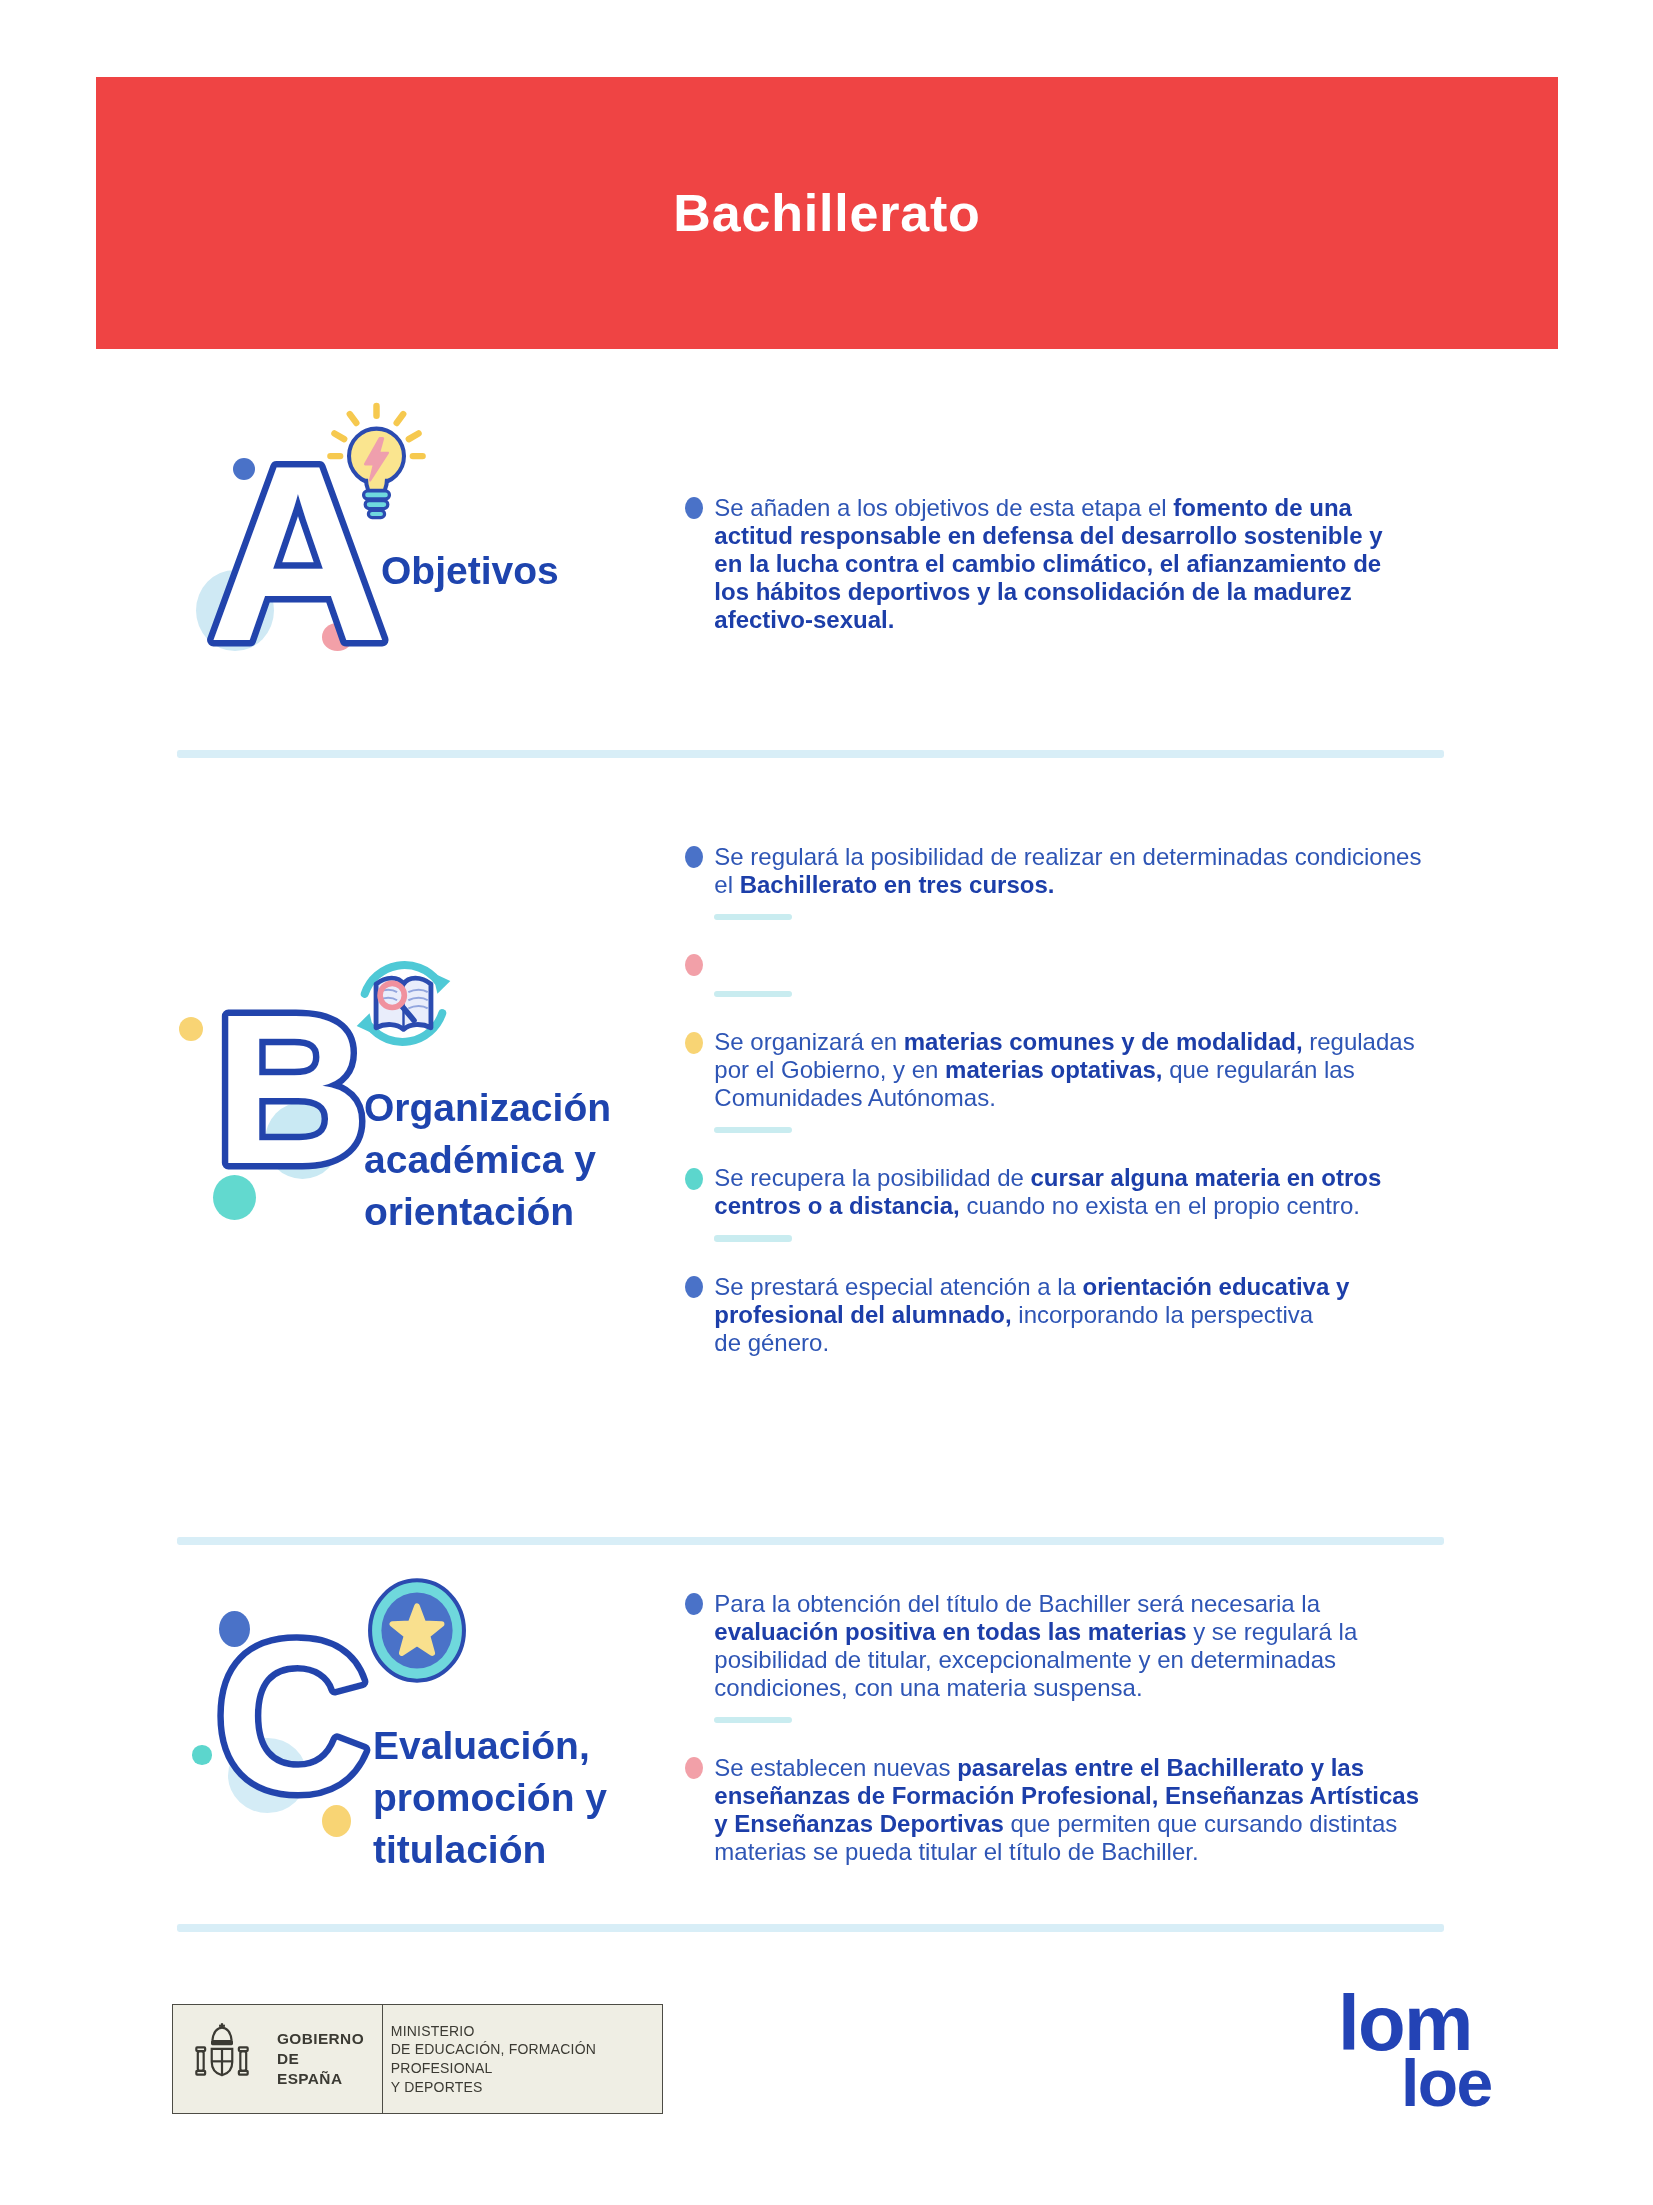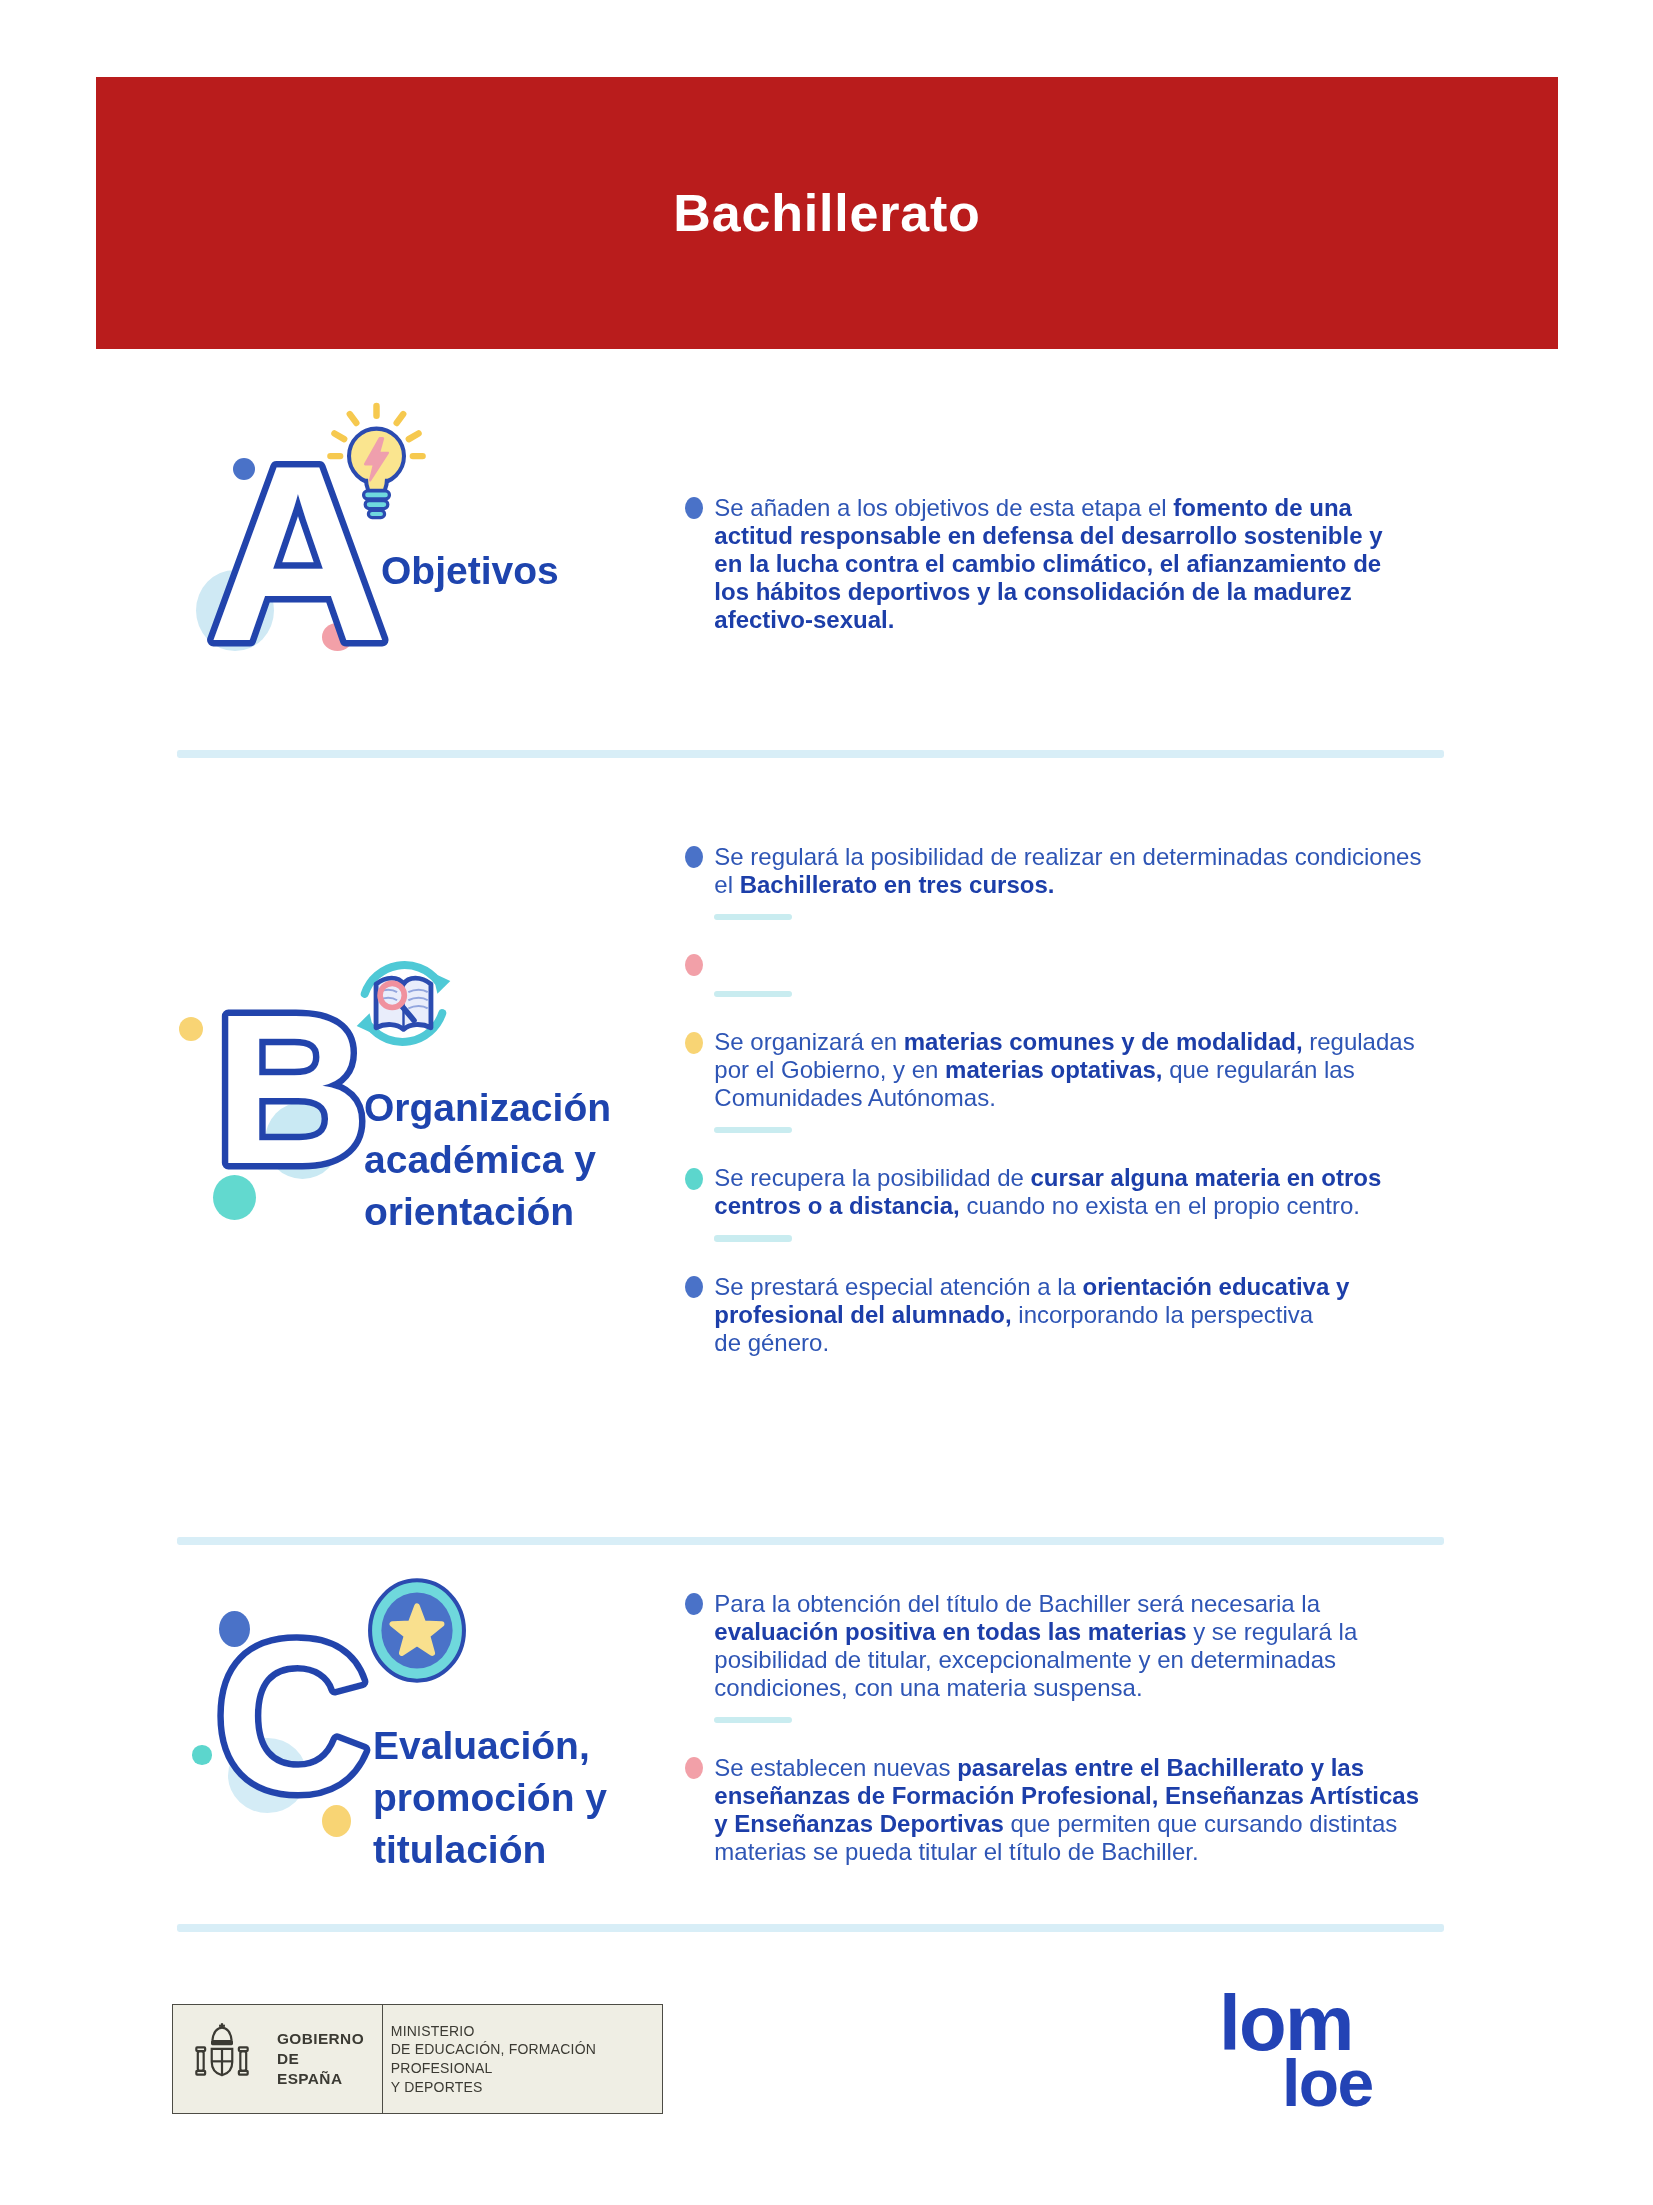--- a/index.html
+++ b/index.html
@@ -3,21 +3,21 @@
 <meta charset="utf-8">
 <style>
   html,body{margin:0;padding:0;background:#ffffff;}
   .page{
     position:relative;width:1653px;height:2205px;background:#ffffff;
     font-family:"Liberation Sans",sans-serif;overflow:hidden;
   }
   
   .banner{
     position:absolute;left:96px;top:77px;width:1462px;height:272px;
-    background:#b91c1c;display:flex;align-items:center;justify-content:center;
+    background:#ef4444;display:flex;align-items:center;justify-content:center;
   }
   .banner h1{color:#ffffff;font-size:52px;font-weight:bold;margin:0;letter-spacing:0.8px;}
 
   
   .comp{position:absolute;left:138px;width:584px;}
   .deco{position:absolute;border-radius:50%;}
   .letter-svg{position:absolute;overflow:visible;}
   .letter-svg text{
     font-family:"Liberation Sans",sans-serif;font-weight:bold;
     fill:#ffffff;stroke:#2244AC;stroke-width:16px;paint-order:stroke;stroke-linejoin:round;
@@ -48,21 +48,21 @@
     margin-left:22px;margin-right:11.3px;font-size:15.4px;line-height:20px;color:#3B3A33;
     font-weight:bold;letter-spacing:0.4px;white-space:pre-line;
   }
   .ministry{
     align-self:stretch;display:flex;align-items:center;
     margin-left:6.5px;padding-left:8px;border-left:1.6px solid #4D4C45;
   }
   .ministry span{
     font-size:14px;line-height:18.6px;color:#3B3A33;letter-spacing:0.2px;white-space:pre-line;
   }
-  .brand{position:absolute;left:1219px;top:1987px;color:#2343B5;font-weight:bold;letter-spacing:-1.6px;}
+  .brand{position:absolute;left:1338px;top:1987px;color:#2343B5;font-weight:bold;letter-spacing:-1.6px;}
   .brand .l1{display:block;font-size:78px;line-height:73px;}
   .brand .l2{display:block;font-size:66px;line-height:73px;margin-top:-13px;margin-left:63px;}
 </style>
 </head>
 <body>
 
 <div class="page">
 
   <header class="banner">
     <h1>Bachillerato</h1>

